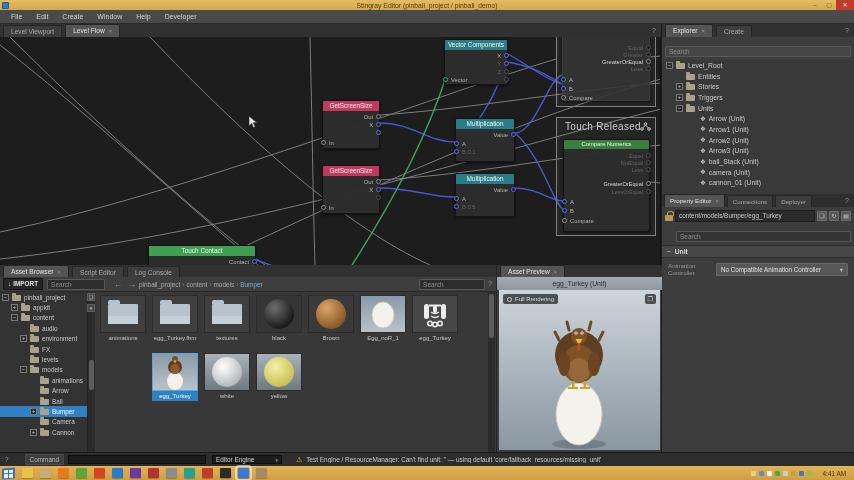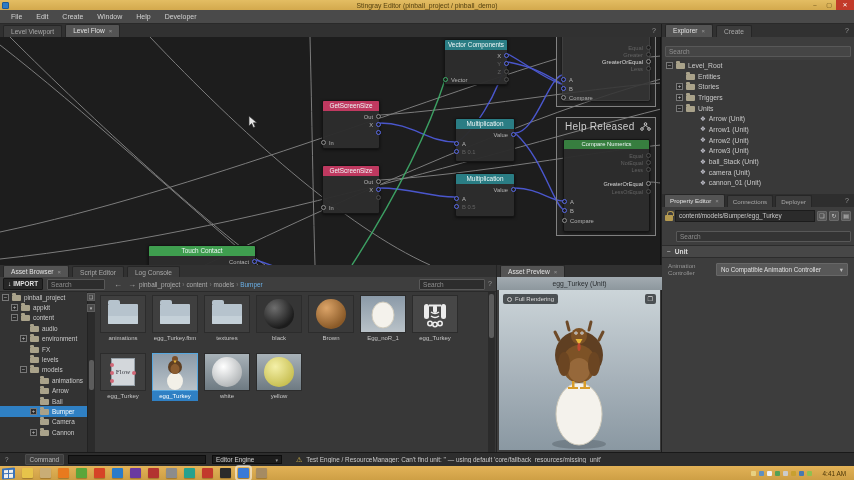--- a/index.html
+++ b/index.html
@@ -227,21 +227,21 @@
     </div>
 
     <div class="node" style="left:455px;top:136px;width:60px;height:44px">
       <div class="nhdr h-teal">Multiplication</div>
       <div class="prow out" style="top:12px"><span>Value</span><i class="dot r blue"></i></div>
       <div class="prow" style="top:21px"><i class="dot l blue"></i><span>A</span></div>
       <div class="prow dim" style="top:29px"><i class="dot l blue"></i><span>B  0.5</span></div>
     </div>
 
     <div class="grp" style="left:556px;top:80px;width:100px;height:119px">
-      <div class="grp-title">Help Released</div>
+      <div class="grp-title">Touch Released</div>
       <svg class="grp-ico" width="11" height="9" viewBox="0 0 11 9">
         <g stroke="#c8c8c8" stroke-width="1" fill="none">
           <circle cx="5.5" cy="2" r="1.3"></circle>
             <circle cx="2" cy="7" r="1.3"></circle>
             <circle cx="9" cy="7" r="1.3"></circle>
           <path d="M5.5,3.3 L2.5,5.8 M5.5,3.3 L8.5,5.8"></path>
         </g>
       </svg>
     </div>
     <div class="node" style="left:563px;top:102px;width:87px;height:93px">
@@ -503,32 +503,20 @@
                 <path d="M9,11 q4,3 8,0 M9,15 q4,3 8,0" stroke-width="1.5"></path>
                 <circle cx="8" cy="22.5" r="2.2" stroke-width="1.6"></circle>
                 <circle cx="13" cy="23.5" r="2.2" stroke-width="1.6"></circle>
                 <circle cx="18" cy="22.5" r="2.2" stroke-width="1.6"></circle>
               </g>
         </svg>
       </div>
           <div class="tlab">egg_Turkey</div>
         </div>
 
-      <div class="tile" style="left:4px;top:61px">
-          <div class="timg">
-        <span class="flowdoc">
-              <span>Flow</span>
-          <i class="fdot" style="left:-2px;top:4px"></i>
-          <i class="fdot" style="left:-2px;top:12px"></i>
-          <i class="fdot" style="left:-2px;top:20px"></i>
-          <i class="fdot" style="right:-2px;top:12px"></i>
-        </span>
-      </div>
-          <div class="tlab">egg_Turkey</div>
-        </div>
       <div class="tile sel" style="left:56px;top:61px">
           <div class="timg bg-sky">
         <svg width="30" height="36" viewBox="0 0 30 36">
           <ellipse cx="15" cy="27" rx="8" ry="9" fill="#f2f0e8"></ellipse>
           <circle cx="15" cy="13" r="7" fill="#5f3f22"></circle>
           <ellipse cx="15" cy="15" rx="4.5" ry="5" fill="#8a5c30"></ellipse>
           <circle cx="15" cy="5" r="3" fill="#7a4e28"></circle>
           <polygon points="13.5,6.5 16.5,6.5 15,9.5" fill="#e8b83a"></polygon>
         </svg>
       </div>

